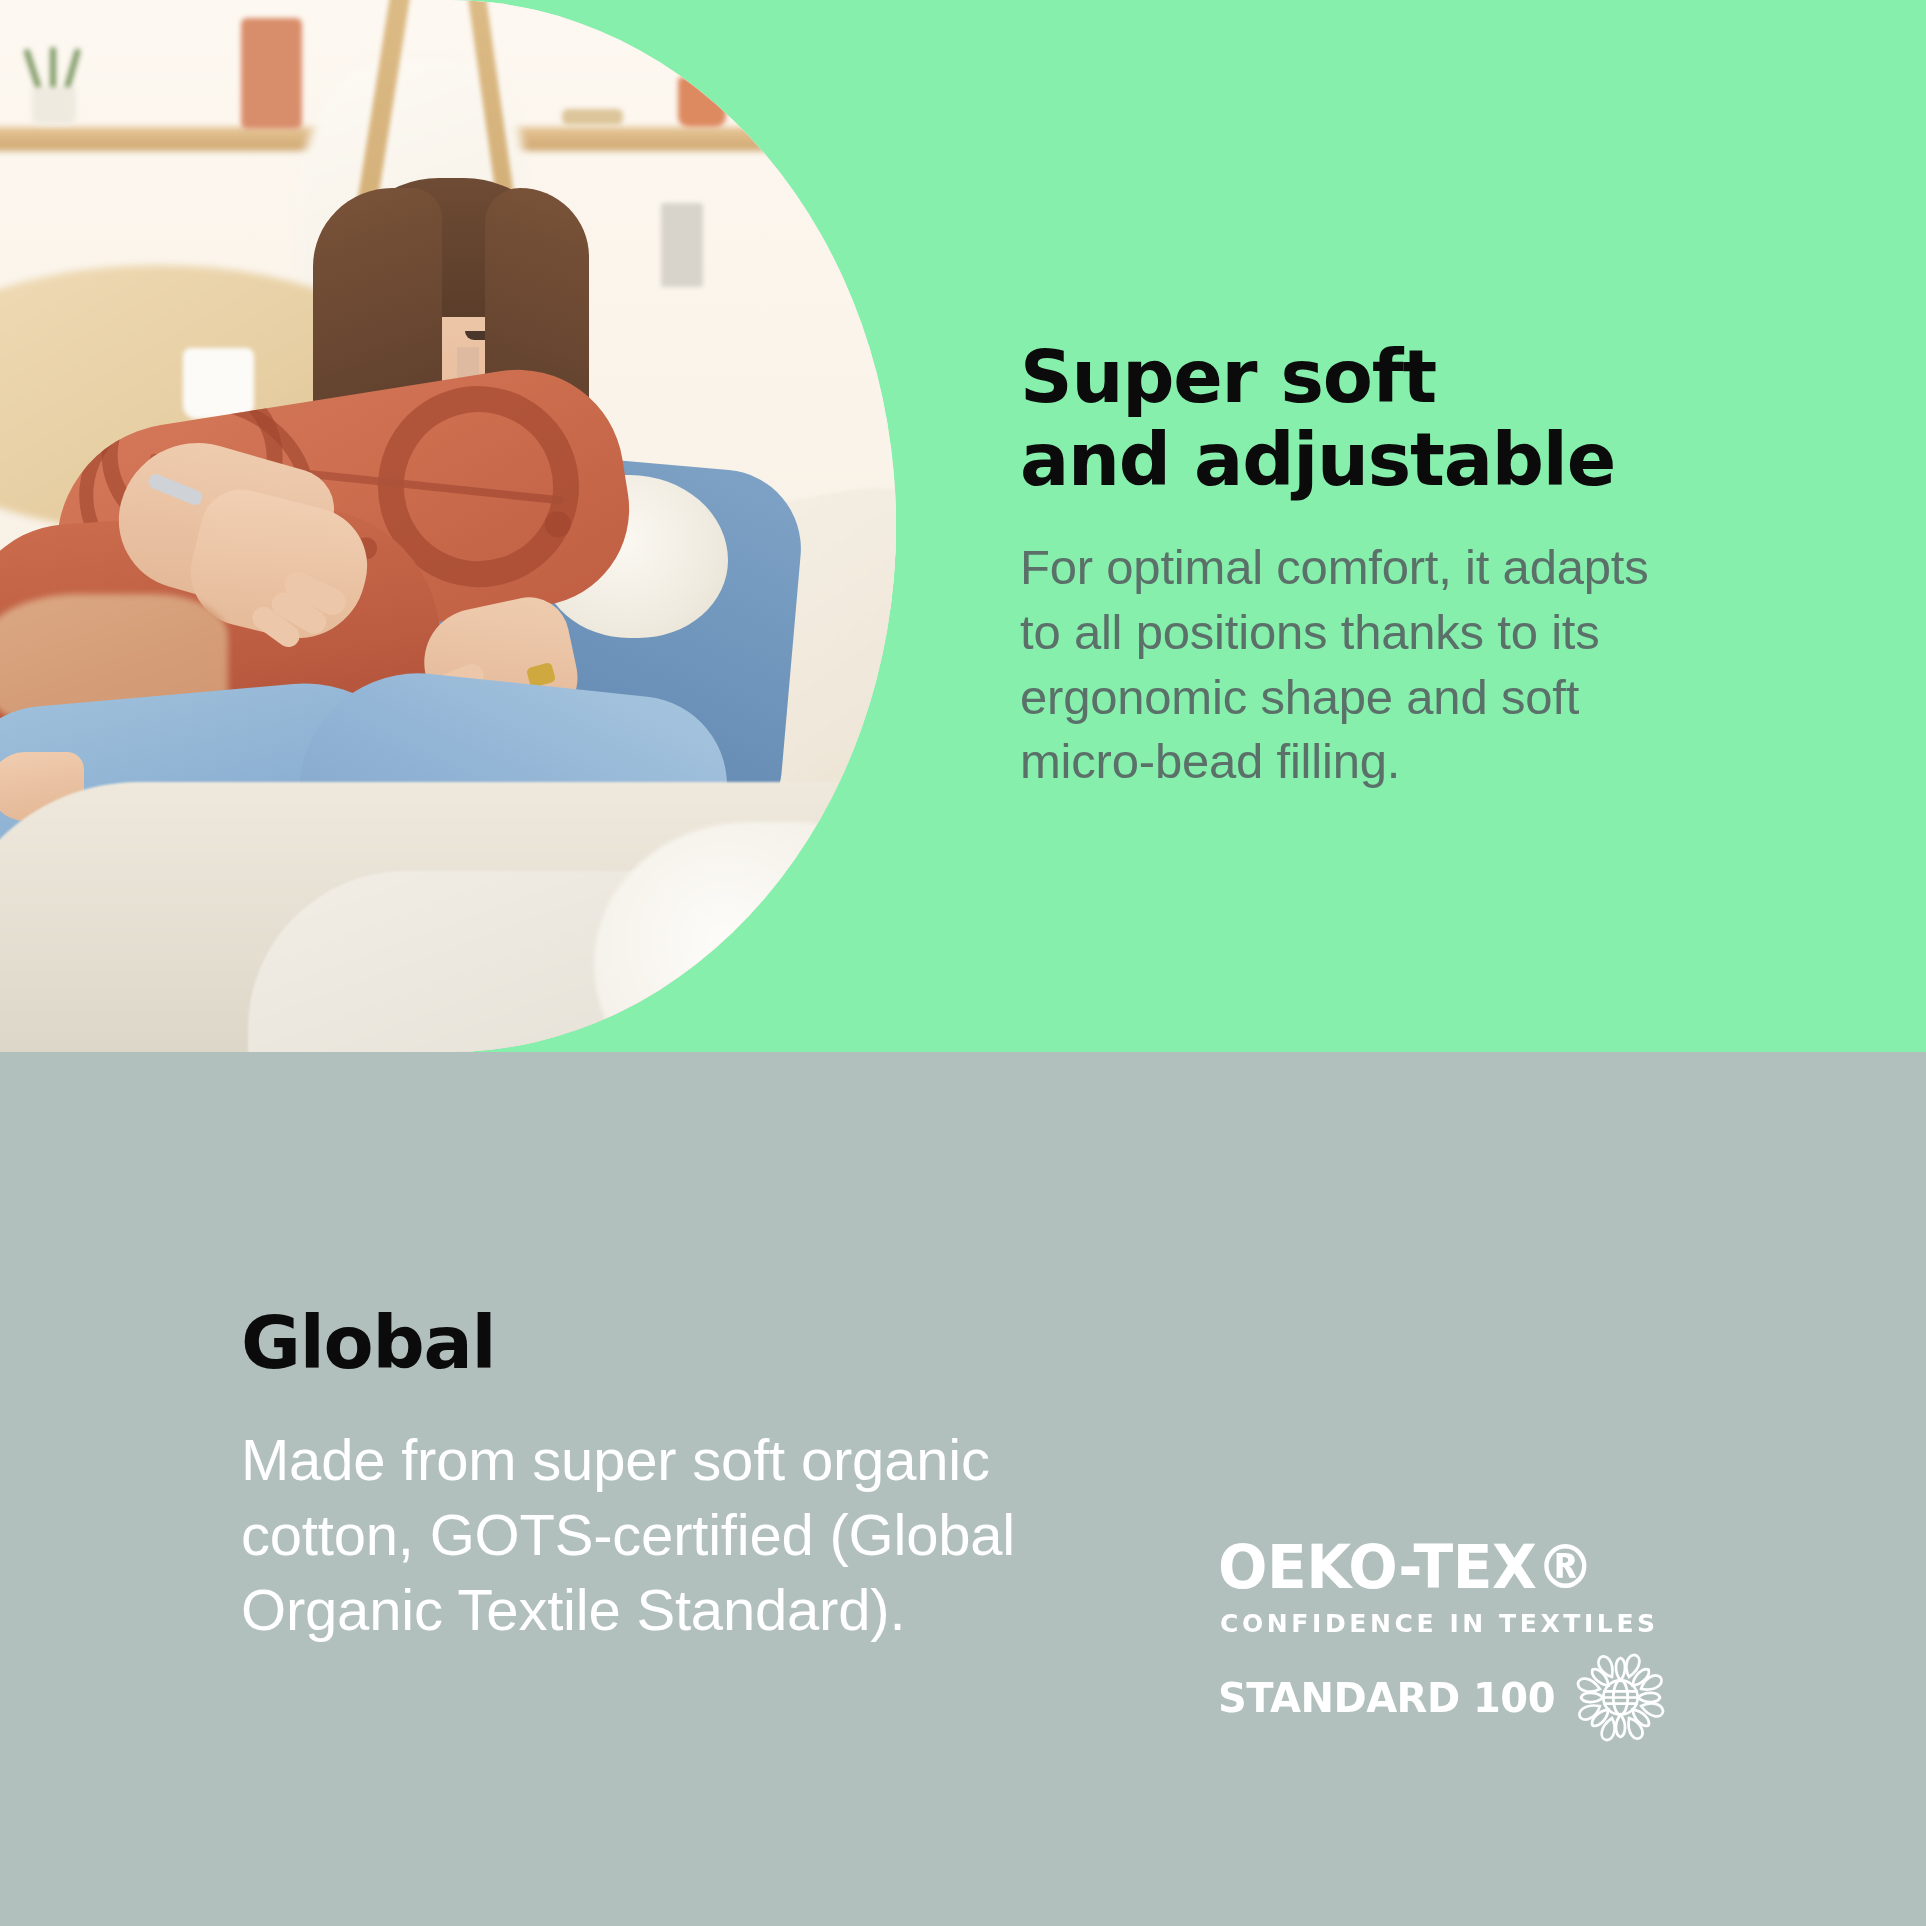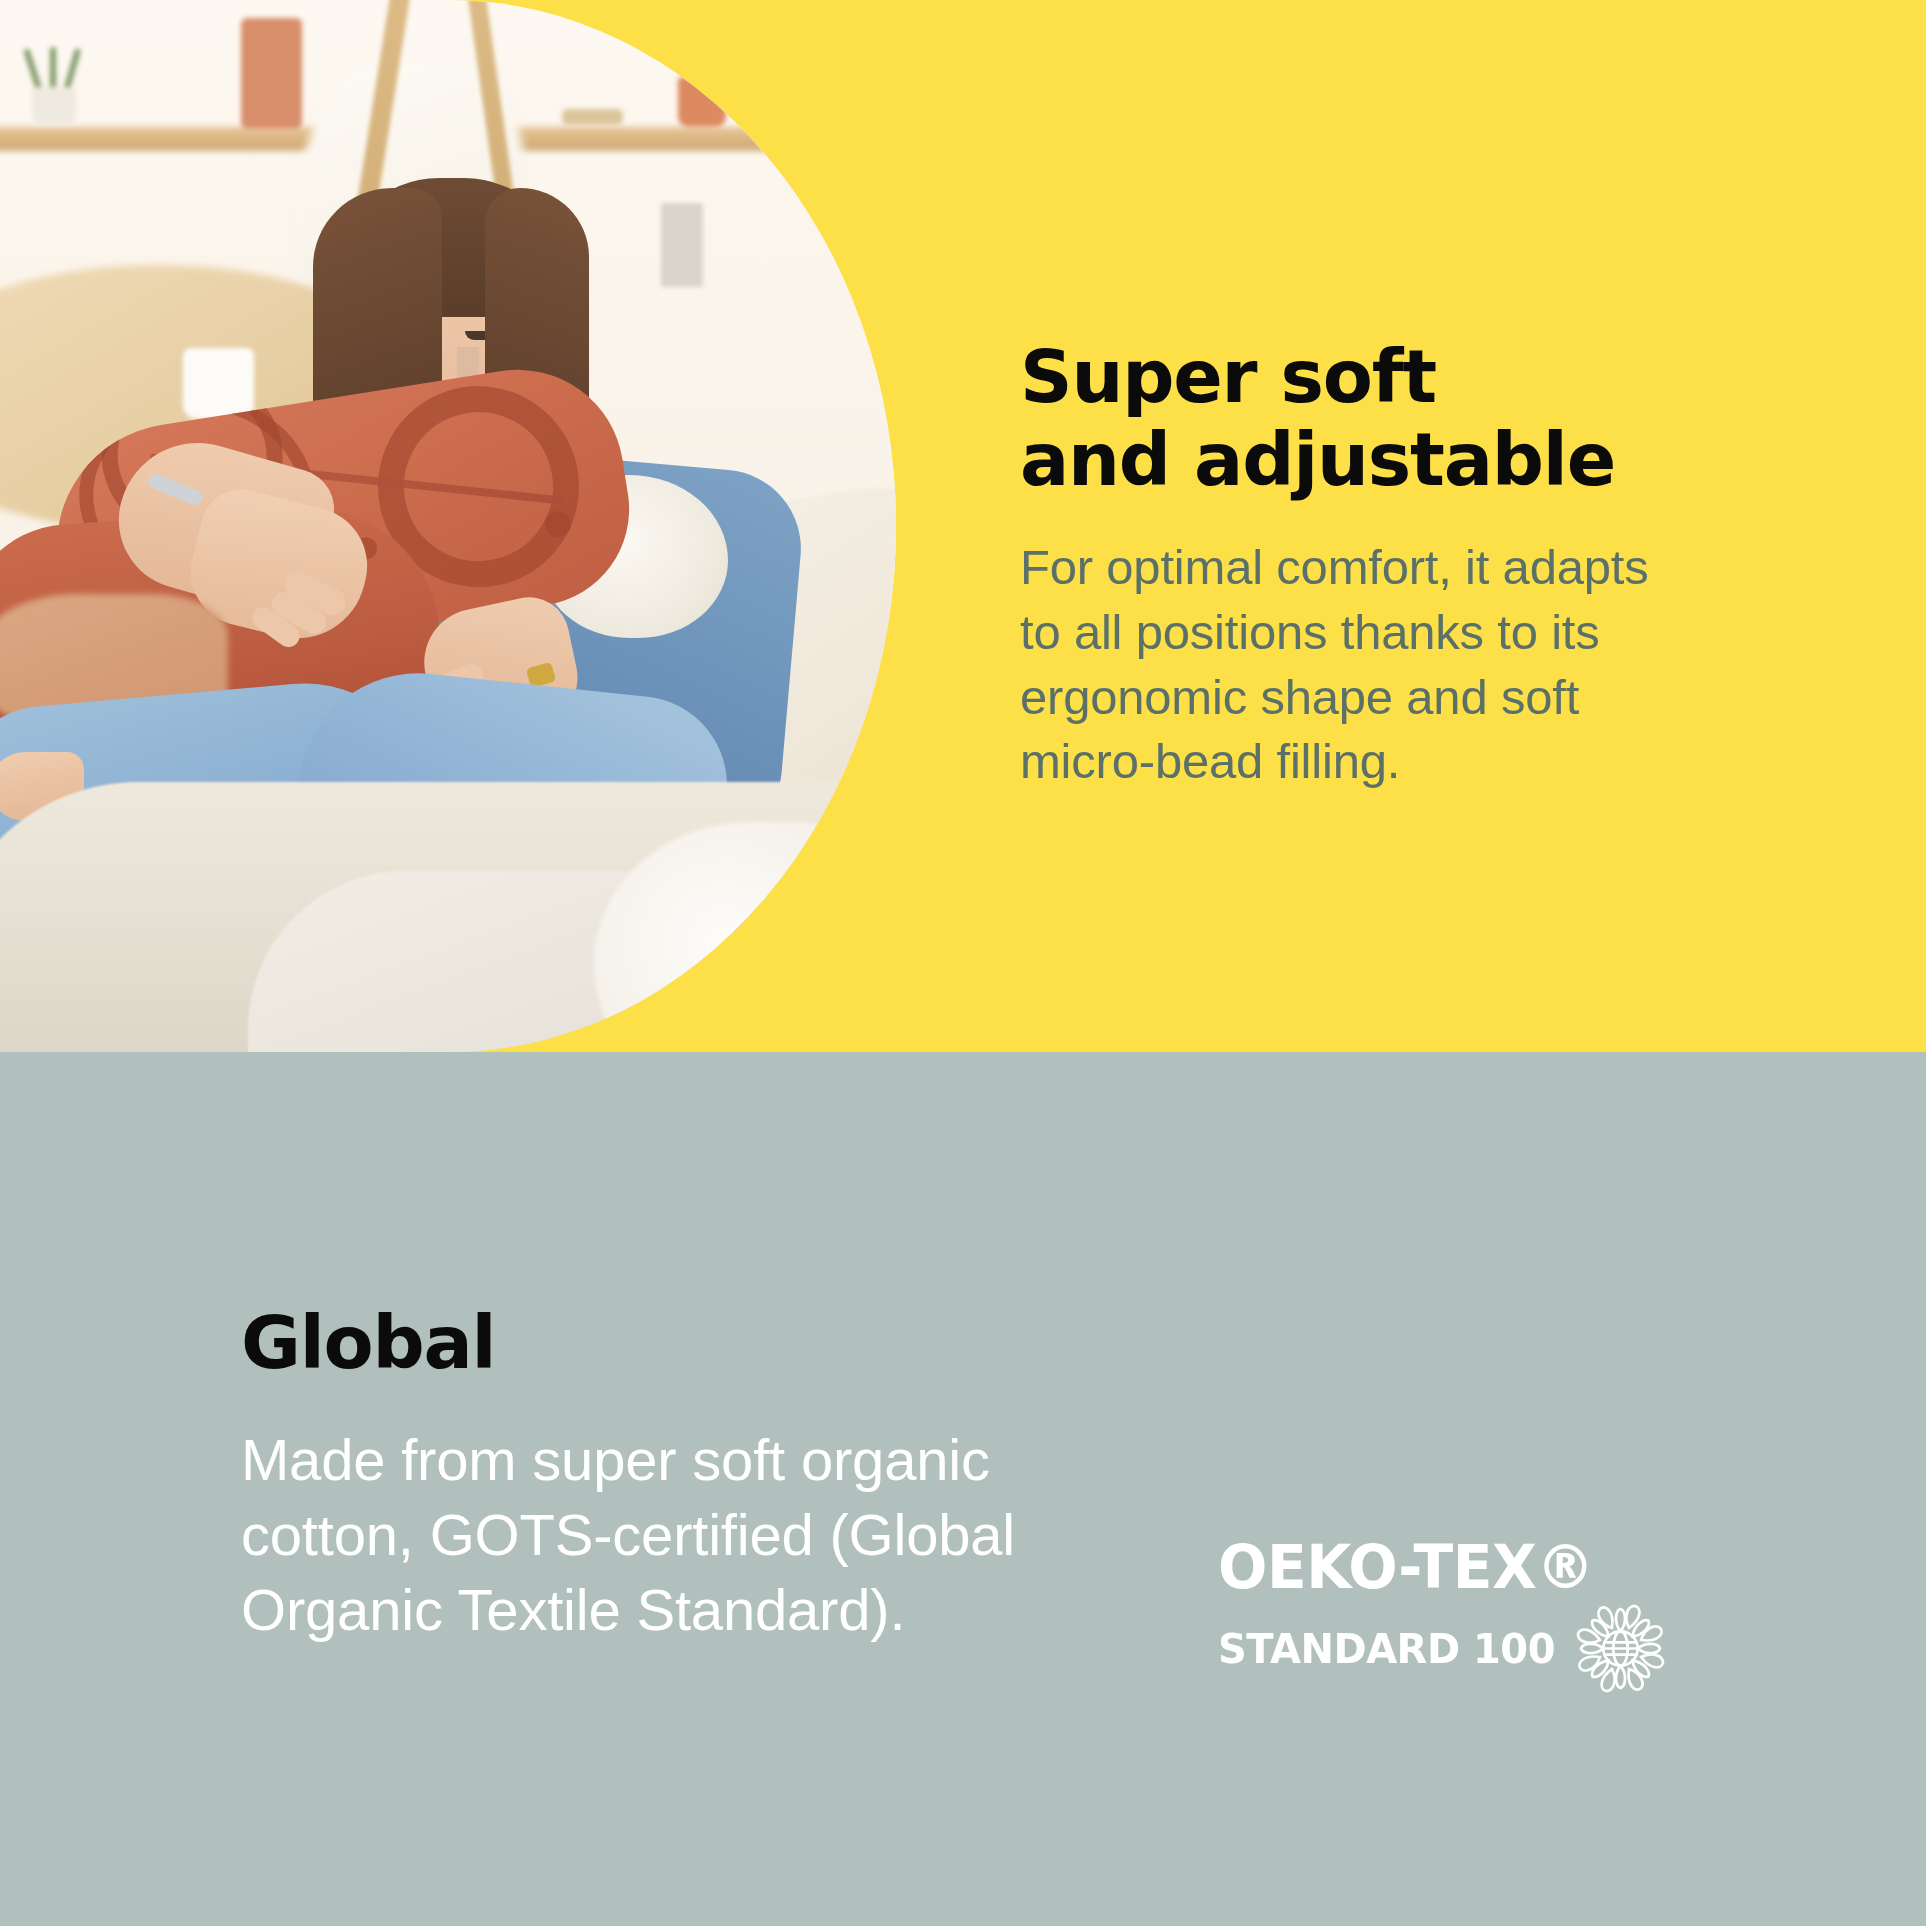--- a/index.html
+++ b/index.html
@@ -14,21 +14,21 @@
     overflow: hidden;
     position: relative;
   }
 
   
   .top-section {
     position: absolute;
     left: 0; top: 0;
     width: 1927px;
     height: 1052px;
-    background: #fde047;
+    background: #86efac;
     overflow: hidden;
   }
 
   
   .photo-frame {
     position: absolute;
     left: 0; top: 0;
     width: 896px;
     height: 1052px;
     overflow: hidden;
@@ -552,20 +552,21 @@
 cotton, GOTS-certified (Global
 Organic Textile Standard).</p>
   </div>
 </div>
 
 <div class="badges">
 
 
   <div class="badge-oeko">
     <div class="oeko-main">OEKO-TEX®</div>
+    <div class="oeko-sub">CONFIDENCE IN TEXTILES</div>
     <div class="oeko-std-row">
       <div class="oeko-std">STANDARD 100</div>
       <svg width="103" height="103" viewBox="0 0 120 120">
         <g fill="none" stroke="#ffffff" stroke-width="3.2">
 
           <circle cx="60" cy="60" r="20"></circle>
           <ellipse cx="60" cy="60" rx="8.5" ry="20"></ellipse>
           <line x1="40" y1="53" x2="80" y2="53"></line>
           <line x1="40" y1="60" x2="80" y2="60"></line>
           <line x1="40" y1="67" x2="80" y2="67"></line>

